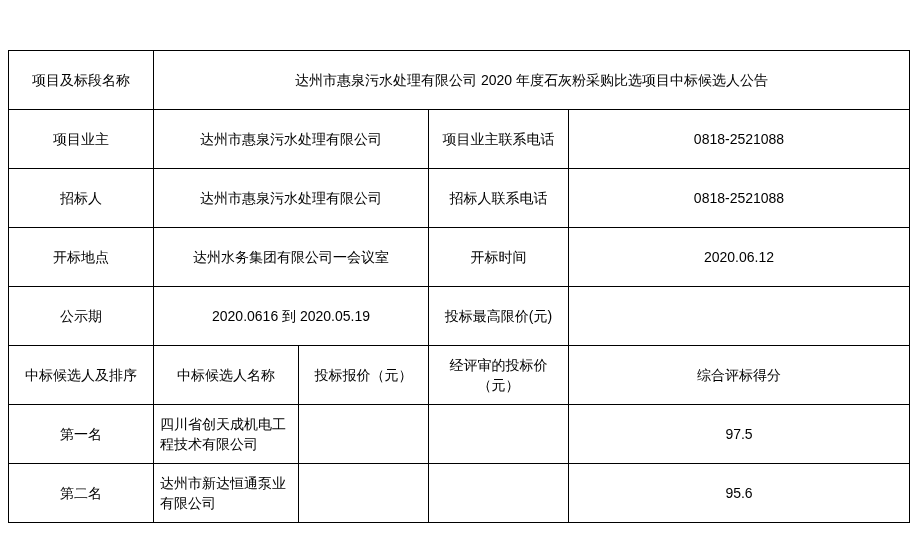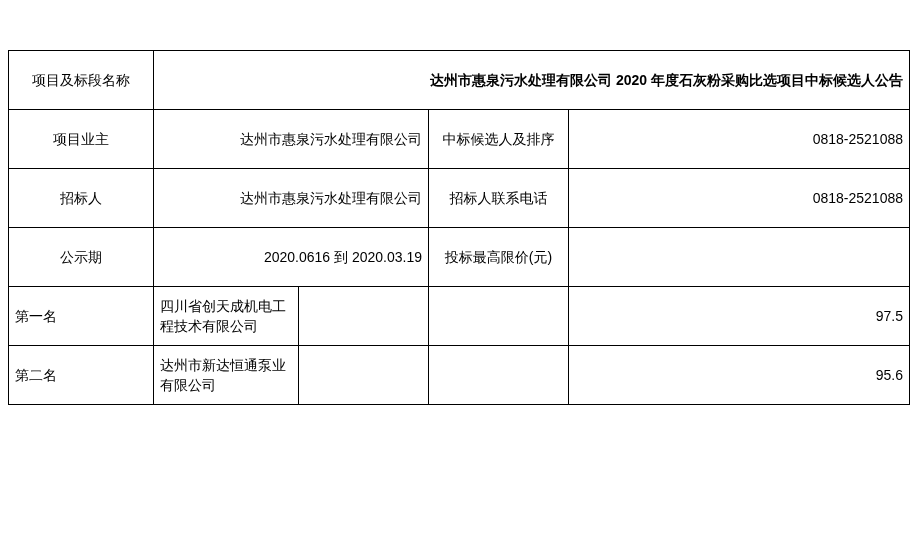--- a/index.html
+++ b/index.html
@@ -29,27 +29,27 @@
     margin: 2px 0 0 4px;
   }
   table.bid-table td {
     border: 1px solid #000000;
     padding: 6px 6px;
     vertical-align: middle;
     line-height: 1.45;
     font-size: 14px;
     word-wrap: break-word;
   }
-  .c-center { text-align: right; }
+  .c-center { text-align: center; }
   .label-cell { text-align: center; }
-  .title-cell { text-align: right; font-size: 14.5px; font-weight: bold; }
+  .title-cell { text-align: center; font-size: 14.5px; }
   .h-row td { text-align: center; }
   .name-cell { text-align: left; padding-left: 10px; padding-right: 10px; }
-  .rank-cell { }
-  .score-cell { text-align: right; }
+  .rank-cell { text-align: center; }
+  .score-cell { text-align: center; }
   .empty-cell { }
   .tall { height: 46px; }
 </style>
 </head>
 <body>
 
 <div class="page">
   <table class="bid-table">
     <colgroup>
       <col style="width:145px">
@@ -60,40 +60,53 @@
     </colgroup>
     <tbody>
       <tr>
         <td class="label-cell tall">项目及标段名称</td>
         <td class="title-cell tall" colspan="4">达州市惠泉污水处理有限公司 2020 年度石灰粉采购比选项目中标候选人公告</td>
       </tr>
 
       <tr>
         <td class="label-cell tall">项目业主</td>
         <td class="c-center tall" colspan="2">达州市惠泉污水处理有限公司</td>
-        <td class="label-cell tall">中标候选人及排序</td>
+        <td class="label-cell tall">项目业主联系电话</td>
         <td class="c-center tall">0818-2521088</td>
       </tr>
 
       <tr>
         <td class="label-cell tall">招标人</td>
         <td class="c-center tall" colspan="2">达州市惠泉污水处理有限公司</td>
         <td class="label-cell tall">招标人联系电话</td>
         <td class="c-center tall">0818-2521088</td>
       </tr>
 
 
+      <tr>
+        <td class="label-cell tall">开标地点</td>
+        <td class="c-center tall" colspan="2">达州水务集团有限公司一会议室</td>
+        <td class="label-cell tall">开标时间</td>
+        <td class="c-center tall">2020.06.12</td>
+      </tr>
 
       <tr>
         <td class="label-cell tall">公示期</td>
-        <td class="c-center tall" colspan="2">2020.0616 到 2020.03.19</td>
+        <td class="c-center tall" colspan="2">2020.0616 到 2020.05.19</td>
         <td class="label-cell tall">投标最高限价(元)</td>
         <td class="c-center tall empty-cell"></td>
       </tr>
 
+      <tr class="h-row">
+        <td class="tall">中标候选人及排序</td>
+        <td class="tall">中标候选人名称</td>
+        <td class="tall">投标报价（元）</td>
+        <td class="tall">经评审的投标价（元）</td>
+        <td class="tall">综合评标得分</td>
+      </tr>
 
       <tr>
         <td class="rank-cell tall">第一名</td>
         <td class="name-cell tall">四川省创天成机电工程技术有限公司</td>
         <td class="c-center tall empty-cell"></td>
         <td class="c-center tall empty-cell"></td>
         <td class="score-cell tall">97.5</td>
       </tr>
 
       <tr>

